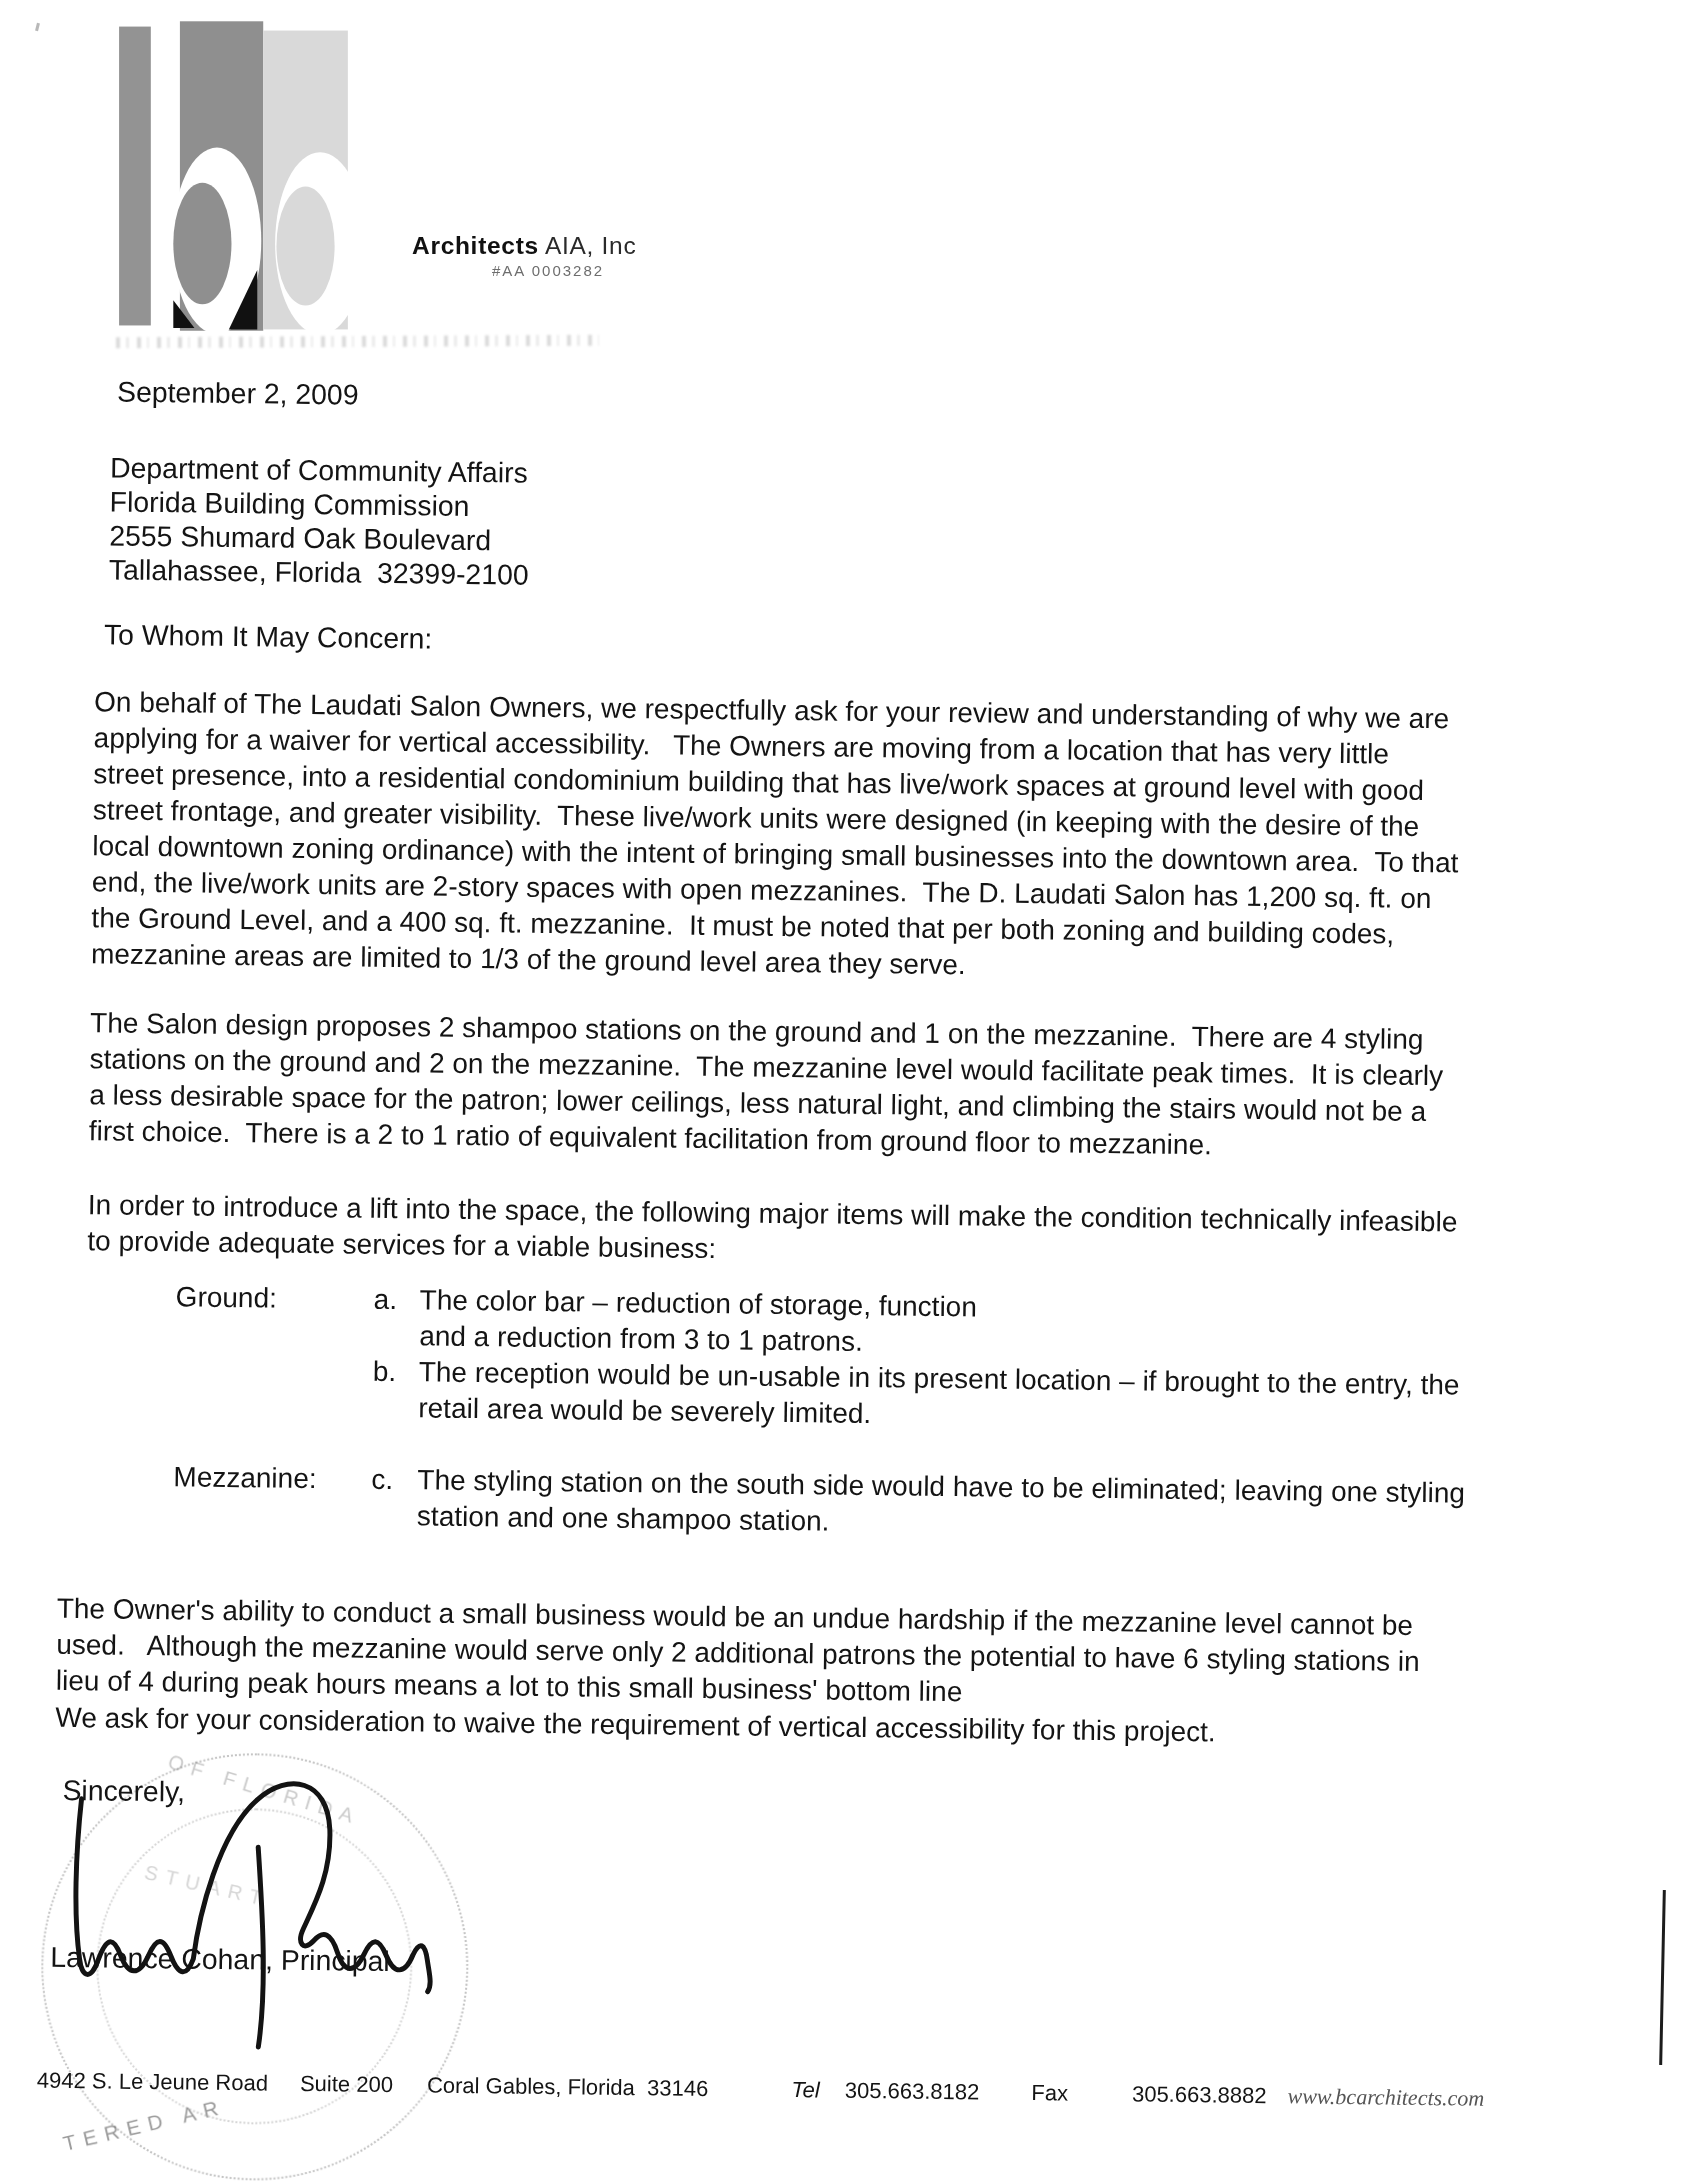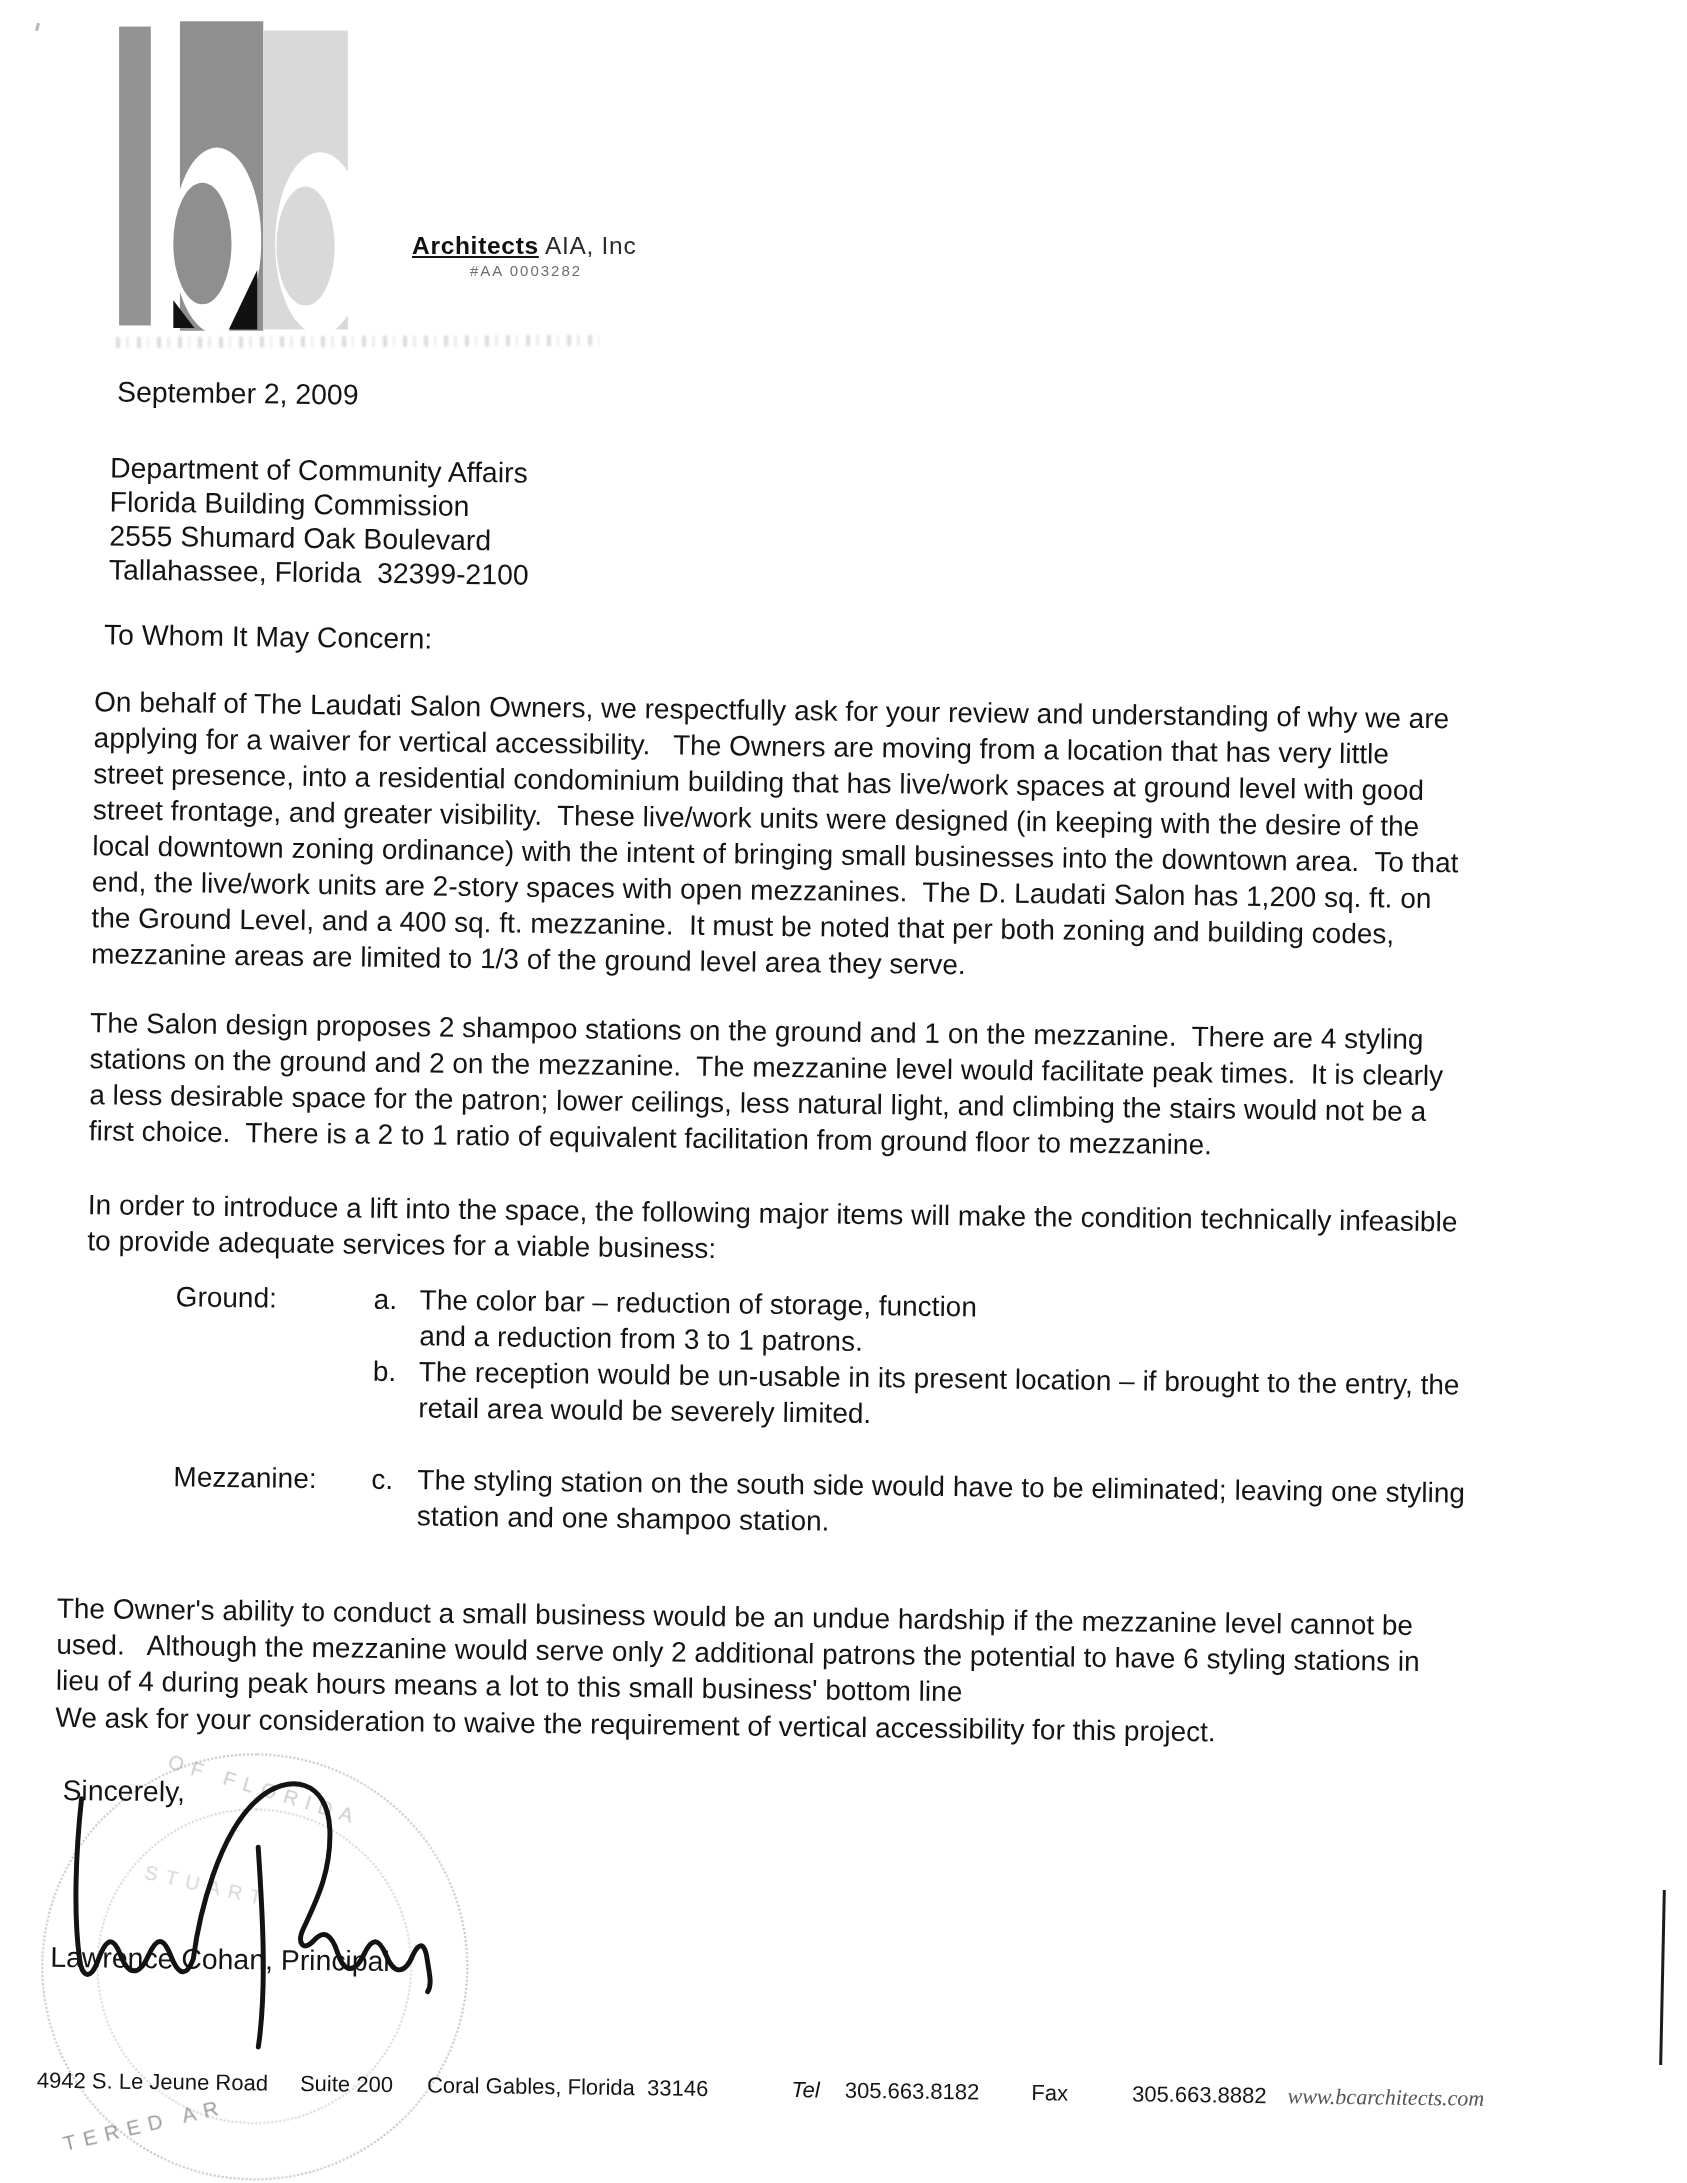--- a/index.html
+++ b/index.html
@@ -5,22 +5,22 @@
   html,body{margin:0;padding:0;background:#e8e8e8;}
   .page{position:relative;width:1687px;height:2183px;background:#ffffff;overflow:hidden;
         font-family:"Liberation Sans",sans-serif;color:#141414;}
   .pre{white-space:pre-wrap;}
   
   .scan-skew{position:absolute;left:0;top:0;width:1687px;height:2183px;
              transform:rotate(0.72deg);transform-origin:0 0;}
   
   .logo-svg{position:absolute;left:111px;top:16px;filter:blur(0.3px);}
   .firm-name{position:absolute;left:412px;top:232px;font-size:24.5px;letter-spacing:0.7px;color:#2a2a2a;}
-  .firm-name b{color:#111;text-decoration:underline;}
-  .firm-license{position:absolute;left:470px;top:262px;font-size:15px;color:#6d6d6d;
+  .firm-name b{color:#111;}
+  .firm-license{position:absolute;left:492px;top:262px;font-size:15px;color:#6d6d6d;
                 filter:blur(0.5px);letter-spacing:2px;}
   .logo-noise{position:absolute;left:116px;top:336px;width:483px;height:10.6px;opacity:.45;
       filter:blur(1.1px);transform:rotate(-.3deg);
       background:repeating-linear-gradient(90deg,rgba(110,110,110,.55) 0 4px,transparent 4px 10px,
                  rgba(140,140,140,.4) 10px 12.6px,transparent 12.6px 20.5px);}
   .corner-mark{position:absolute;left:36px;top:22.5px;width:3.3px;height:8px;background:#9a9a9a;
                transform:rotate(14deg);opacity:.7;}
   
   .letter-date{position:absolute;left:122px;top:374px;font-size:28.4px;}
   .recipient{position:absolute;left:116px;top:449px;font-size:28.4px;line-height:34px;}

